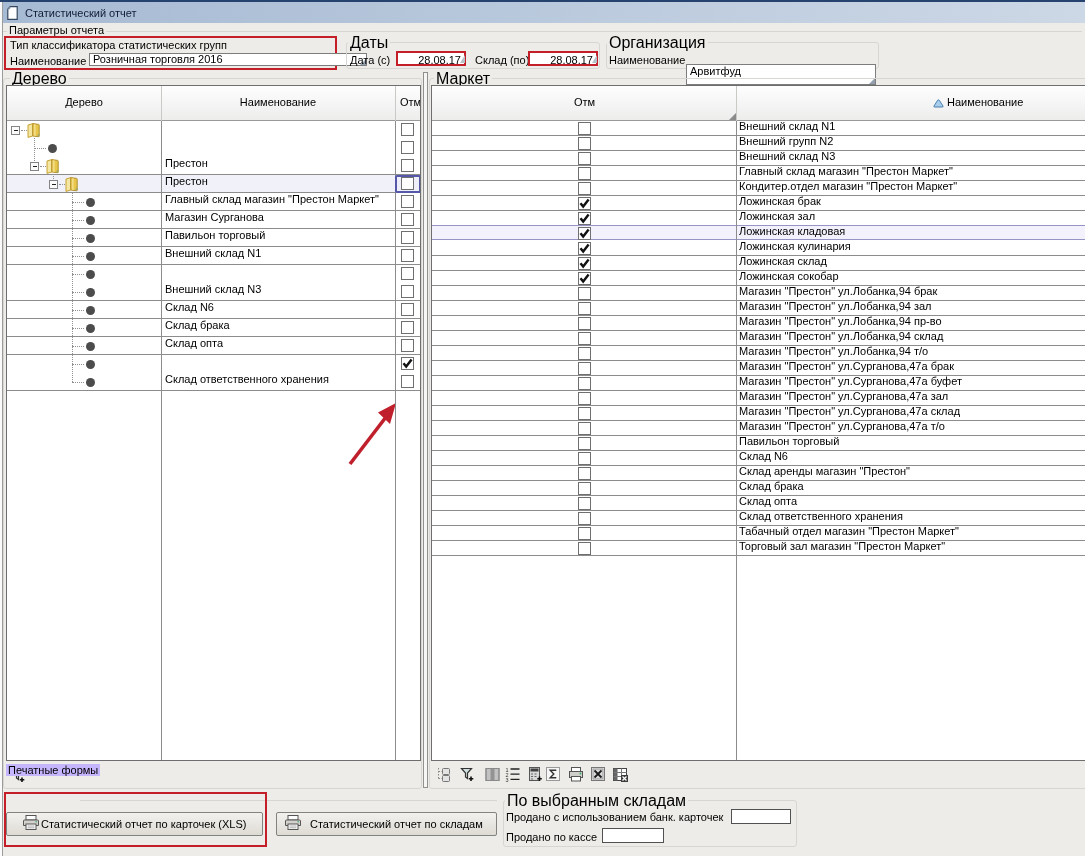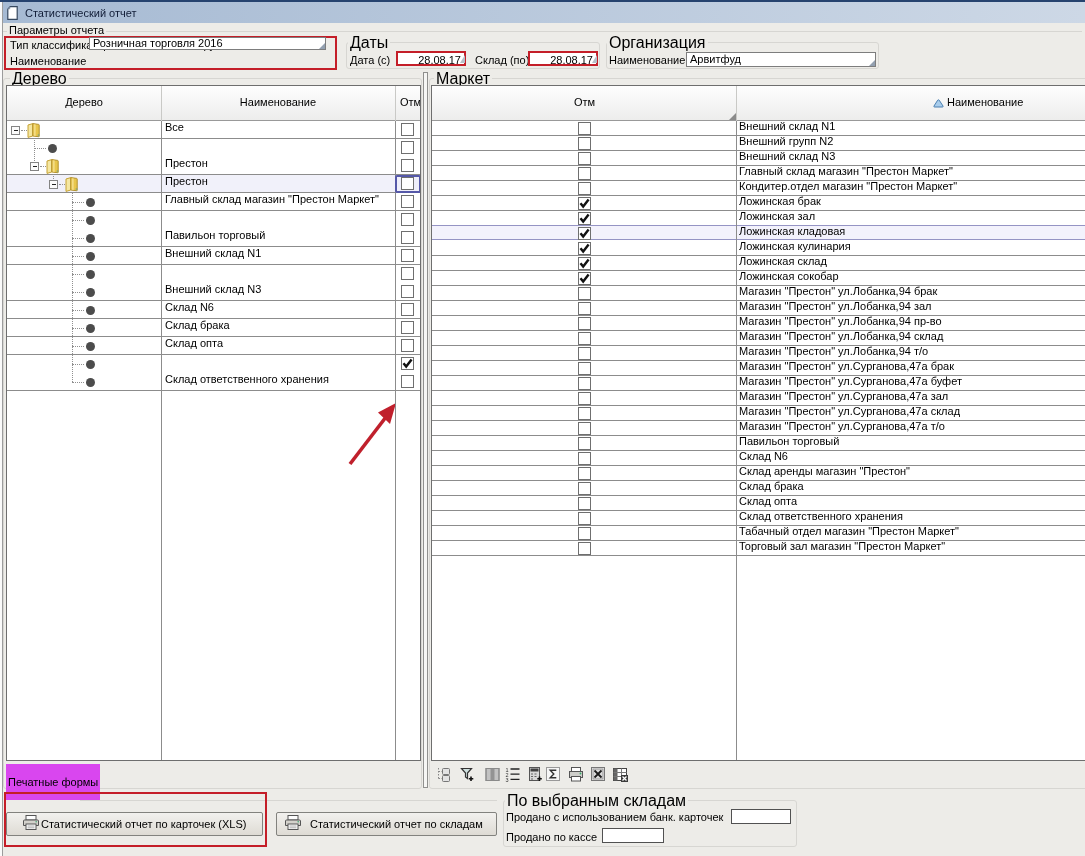--- a/index.html
+++ b/index.html
@@ -41,53 +41,50 @@
 <path d="M0.8 3.2 L3.2 0.6 L3.2 3.2 Z" fill="#8c9aad"></path>
 </svg></div>
 <div class="abs" style="left:25px;top:7px;font-size:11px;color:#111d37">Статистический отчет</div>
 <div class="abs" style="left:0;top:2px;width:2px;height:854px;background:#fafafa"></div>
 <div class="abs" style="left:2px;top:2px;width:1px;height:854px;background:#9c9c9c"></div>
 <div class="abs" style="left:3px;top:31px;width:1079px;height:1px;background:#d7d6d2"></div>
 <div class="abs" style="left:7px;top:24px;background:#edece8;padding:0 2px">Параметры отчета</div>
 <div class="redbox" style="left:4px;top:36px;width:333px;height:34px"></div>
 <div class="abs" style="left:10px;top:39px">Тип классификатора статистических групп</div>
 <div class="abs" style="left:10px;top:55px">Наименование</div>
-<div class="input" style="left:89px;top:37px;width:237px;height:13px;line-height:11px">Розничная торговля 2016<div class="grip"></div></div>
+<div class="input" style="left:89px;top:53px;width:278px;height:13px;line-height:11px">Розничная торговля 2016<div class="grip"></div></div>
 <div class="gb" style="left:346px;top:42px;width:254px;height:27px"></div>
 <div class="gblbl" style="left:348px;top:37px">Даты</div>
 <div class="abs" style="left:350px;top:54px">Дата (с)</div>
 <div class="redbox" style="left:396px;top:51px;width:70px;height:15px;background:#fff"></div>
 <div class="abs" style="left:398px;top:53px;width:66px;height:11px">
     <div style="position:absolute;left:2px;top:1px;width:61px;text-align:right">28.08.17</div>
     <div style="position:absolute;right:-1px;top:2px;width:0;height:0;border-left:5px solid transparent;border-bottom:8px solid #b7bfc9"></div>
   </div>
 <div class="abs" style="left:475px;top:54px">Склад (по)</div>
 <div class="redbox" style="left:528px;top:51px;width:70px;height:15px;background:#fff"></div>
 <div class="abs" style="left:530px;top:53px;width:66px;height:11px">
     <div style="position:absolute;left:2px;top:1px;width:61px;text-align:right">28.08.17</div>
     <div style="position:absolute;right:-1px;top:2px;width:0;height:0;border-left:5px solid transparent;border-bottom:8px solid #b7bfc9"></div>
   </div>
 <div class="gb" style="left:606px;top:42px;width:273px;height:27px"></div>
 <div class="gblbl" style="left:607px;top:37px">Организация</div>
 <div class="abs" style="left:609px;top:54px">Наименование</div>
-<div class="input" style="left:686px;top:52px;width:190px;height:15px">Арвитфуд<div class="grip"></div></div>
+<div class="input" style="left:686px;top:64px;width:190px;height:21px">Арвитфуд<div class="grip"></div></div>
 <div class="gb" style="left:3px;top:78px;width:419px;height:711px"></div>
 <div class="gblbl" style="left:10px;top:73px">Дерево</div>
 <div class="tbl" style="left:6px;top:85px;width:415px;height:676px">
 <div class="thead"></div>
 <div class="hcell" style="left:0;width:154px">Дерево</div>
 <div class="hcell" style="left:154px;width:234px">Наименование</div>
 <div class="hcell" style="left:382px;width:43px">Отм</div>
 <div class="hsep" style="left:154px"></div>
 <div class="hsep" style="left:388px"></div>
 <div class="vsep" style="left:154px;height:640px"></div>
 <div class="vsep" style="left:388px;height:640px"></div>
-<div class="lrow" style="top:35px">
-<div class="ltxt">Все</div>
-</div>
 <div class="texp" style="left:4px;top:40px">
       <i></i>
     </div>
 <div class="doth" style="left:14px;top:44px;width:6px"></div>
 <div style="position:absolute;left:20px;top:36px;width:13px;height:16px"><svg width="13" height="16" viewBox="0 0 13 16">
 <path d="M1 3 L5.8 1.6 L5.8 14 L1 15.4 Z" fill="#f5e7a2" stroke="#c6a233" stroke-width="1"></path>
 <path d="M5.8 1.6 L11.6 2.4 Q12.2 2.5 12.2 3.1 L12.2 14.2 Q12.2 14.8 11.6 14.7 L5.8 14 Z" fill="#e8c64c" stroke="#b3902c" stroke-width="1"></path>
 <path d="M6.8 2.3 L8.7 2.55 L8.7 14.0 L6.8 13.75 Z" fill="#f4dc84"></path>
 <rect x="10.7" y="12.2" width="1.6" height="2.2" fill="#95a86b"></rect>
 </svg></div>
@@ -121,20 +118,23 @@
 <path d="M6.8 2.3 L8.7 2.55 L8.7 14.0 L6.8 13.75 Z" fill="#f4dc84"></path>
 <rect x="10.7" y="12.2" width="1.6" height="2.2" fill="#95a86b"></rect>
 </svg></div>
 <div class="cb" style="left:394px;top:91px"></div>
 <div class="focuscell" style="top:89px"></div>
 <div class="lrow" style="top:107px">
 <div class="ltxt">Главный склад магазин "Престон Маркет"</div>
 </div>
 <div class="blt" style="left:79px;top:111.5px"></div>
 <div class="cb" style="left:394px;top:109px"></div>
+<div class="lrow" style="top:125px">
+<div class="ltxt">Магазин Сурганова</div>
+</div>
 <div class="blt" style="left:79px;top:129.5px"></div>
 <div class="cb" style="left:394px;top:127px"></div>
 <div class="lrow" style="top:143px">
 <div class="ltxt">Павильон торговый</div>
 </div>
 <div class="blt" style="left:79px;top:147.5px"></div>
 <div class="cb" style="left:394px;top:145px"></div>
 <div class="lrow" style="top:161px">
 <div class="ltxt">Внешний склад N1</div>
 </div>
@@ -397,21 +397,21 @@
  <path d="M1.5 6.5 H14.5 M1.5 10.5 H14.5 M9.5 2.5 V14.5" stroke="#777"></path>
  <rect x="9" y="9" width="7" height="7" fill="#3c3c3c"></rect>
  <path d="M10.5 10.5 L14.5 14.5 M14.5 10.5 L10.5 14.5" stroke="#fff" stroke-width="1.3"></path>
 </svg>
 </div>
 <svg style="position:absolute;left:340px;top:395px;width:70px;height:80px" viewBox="0 0 70 80">
 <line x1="10" y1="69" x2="46" y2="22" stroke="#c0202c" stroke-width="3.6"></line>
 <polygon points="56,8 38,17.5 50,29" fill="#c0202c"></polygon>
 </svg>
 <div class="abs" style="left:80px;top:800px;width:417px;height:1px;background:#d7d6d2"></div>
-<div class="abs" style="left:6px;top:764px;background:#d946ef;padding:12px 2px">Печатные формы</div>
+<div class="abs" style="left:6px;top:764px;background:#c4b5fd;padding:0 2px">Печатные формы</div>
 <div class="redbox" style="left:4px;top:792px;width:263px;height:55px"></div>
 <div class="btn" style="left:6px;top:812px;width:257px;height:24px"></div>
 <div class="abs" style="left:22px;top:814px;width:18px;height:17px"><svg width="18" height="17" viewBox="0 0 18 17">
 <rect x="4" y="1.5" width="10" height="4.5" fill="#fdfdfd" stroke="#555"></rect>
 <path d="M2.5 6 H15.5 A1 1 0 0 1 16.5 7 V11.5 H1.5 V7 A1 1 0 0 1 2.5 6 Z" fill="#d4d2cc" stroke="#555"></path>
 <rect x="4" y="10" width="10" height="5.5" fill="#fff" stroke="#555"></rect>
 <path d="M5.5 12 H12.5 M5.5 13.8 H12.5" stroke="#999" stroke-width="0.8"></path>
 <circle cx="14.2" cy="7.8" r="0.8" fill="#4a7"></circle>
 </svg></div>
 <div class="abs" style="left:41px;top:818px">Статистический отчет по карточек (XLS)</div>

